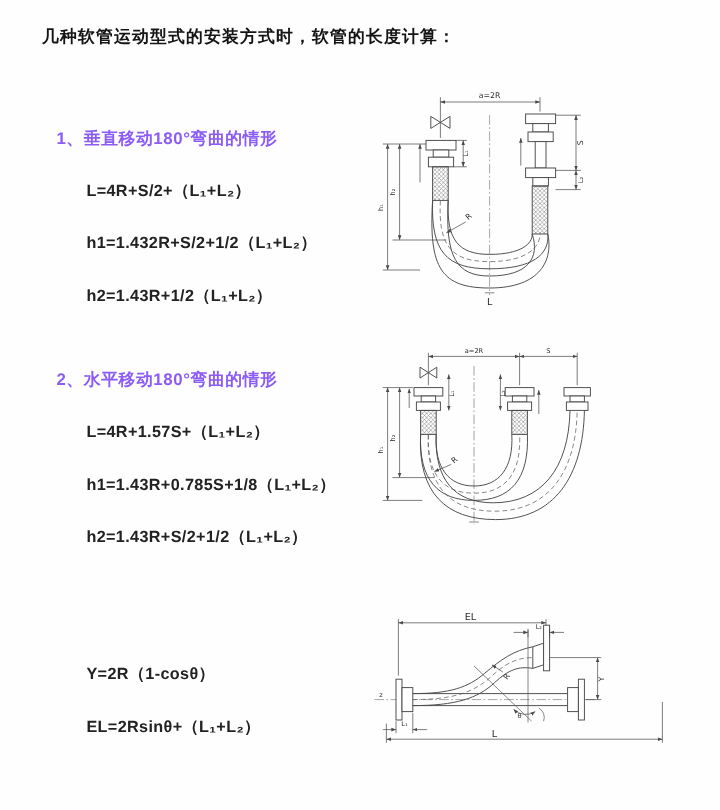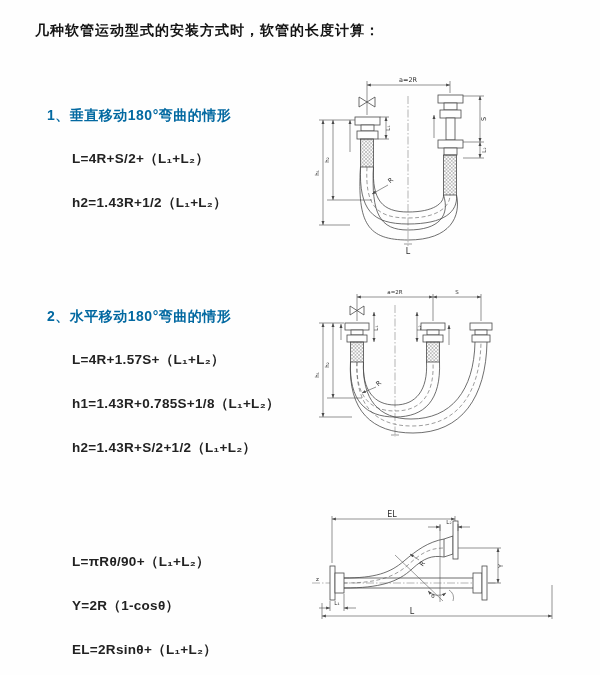--- a/index.html
+++ b/index.html
@@ -6,21 +6,21 @@
   body{
     width:600px;height:675px;position:relative;background:#fefefe;
     font-family:"Liberation Sans","DejaVu Sans",sans-serif;color:#1b1b1b;
     overflow:hidden;
   }
   .page-title{
     position:absolute;left:35px;top:22px;margin:0;
     font-size:14px;font-weight:bold;letter-spacing:1px;color:#141414;
   }
   .sec{position:absolute;left:35px;width:275px;}
-  .sec h2{margin:0 0 0 12px;font-size:14px;font-weight:bold;letter-spacing:0.5px;color:#0369a1;line-height:14px;}
+  .sec h2{margin:0 0 0 12px;font-size:14px;font-weight:bold;letter-spacing:0.5px;color:#8b5cf6;line-height:14px;}
   .sec .formula{
     margin:30px 0 0 37px;font-size:13.5px;font-weight:600;line-height:14px;
     letter-spacing:0.3px;color:#222;white-space:nowrap;
   }
   .sec1{top:108px;}
   .sec2{top:309px;}
   .sec3{top:525px;}
   .diag{position:absolute;}
   .d1{left:310px;top:68px;}
   .d2{left:310px;top:285px;}
@@ -37,32 +37,32 @@
   .lbl-b{font-size:8px;}
 </style>
 </head>
 <body>
 
 <h1 class="page-title">几种软管运动型式的安装方式时，软管的长度计算：</h1>
 
 <section class="sec sec1">
   <h2>1、垂直移动180°弯曲的情形</h2>
   <p class="formula">L=4R+S/2+（L₁+L₂）</p>
+  <p class="formula">h1=1.432R+S/2+1/2（L₁+L₂）</p>
   <p class="formula">h2=1.43R+1/2（L₁+L₂）</p>
 </section>
 
 <section class="sec sec2">
   <h2>2、水平移动180°弯曲的情形</h2>
   <p class="formula">L=4R+1.57S+（L₁+L₂）</p>
   <p class="formula">h1=1.43R+0.785S+1/8（L₁+L₂）</p>
   <p class="formula">h2=1.43R+S/2+1/2（L₁+L₂）</p>
 </section>
 
 <section class="sec sec3">
-  <p class="formula">L=πRθ/90+（L₁+L₂）</p>
   <p class="formula">Y=2R（1-cosθ）</p>
   <p class="formula">EL=2Rsinθ+（L₁+L₂）</p>
 </section>
 
 <svg class="diag d1" width="280" height="195" viewBox="0 0 280 195">
   <defs>
     <marker id="arr1" markerWidth="8" markerHeight="6" refX="6.5" refY="3" orient="auto-start-reverse">
       <path d="M0,0.5 L6.5,3 L0,5.5 Z" fill="#4a4a4a"></path>
     </marker>
     <pattern id="hatch1" patternUnits="userSpaceOnUse" width="3.5" height="3.5">

